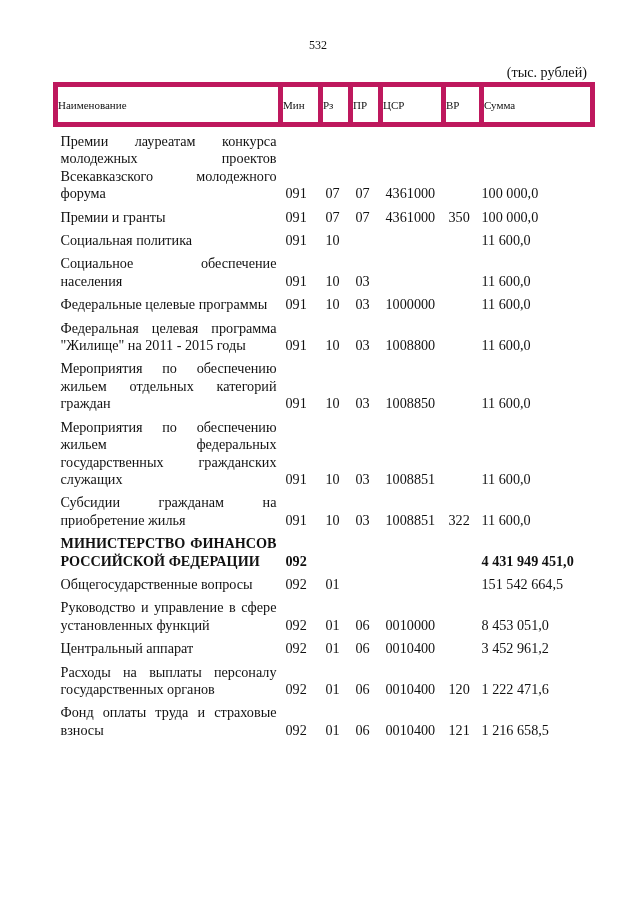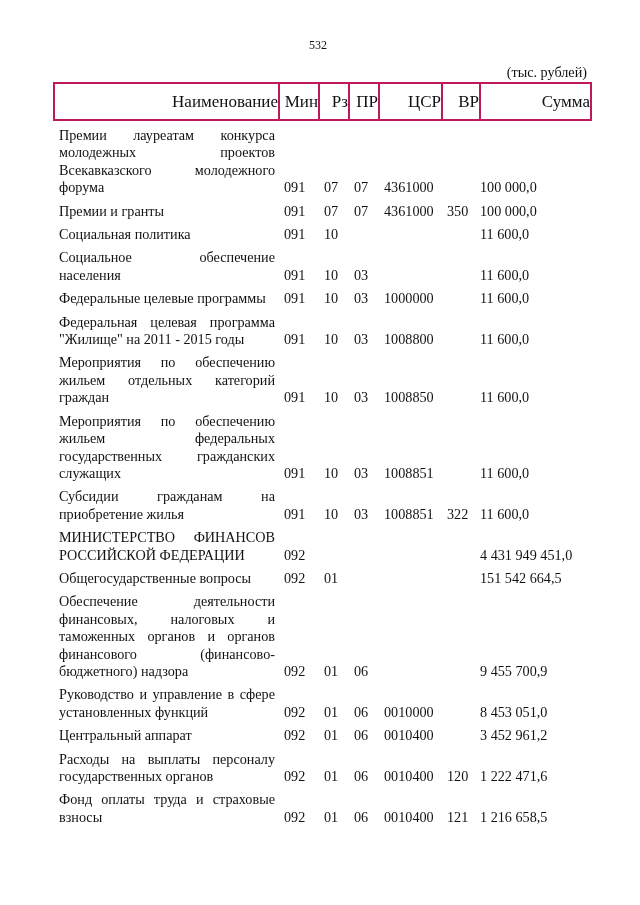--- a/index.html
+++ b/index.html
@@ -19,32 +19,32 @@
     border-collapse: collapse; table-layout: fixed; width: 537px;
   }
   table.budget col.c-name { width: 225px; }
   table.budget col.c-min  { width: 40px; }
   table.budget col.c-rz   { width: 30px; }
   table.budget col.c-pr   { width: 30px; }
   table.budget col.c-csr  { width: 63px; }
   table.budget col.c-vr   { width: 38px; }
   table.budget col.c-sum  { width: 111px; }
   thead th {
-    border: 2px solid #be185d; font-weight: normal; height: 35px;
-    text-align: right; vertical-align: middle; padding: 0; font-size: 17px;
+    border: 5px solid #be185d; font-weight: normal; height: 35px;
+    text-align: left; vertical-align: middle; padding: 0; font-size: 11px;
   }
   tbody td {
     vertical-align: bottom; padding: 0; line-height: 17.4px; font-size: 14.2px;
   }
   tbody tr td { padding-top: 4px; padding-bottom: 2px; }
   tbody tr:first-child td { padding-top: 6px; }
   td.name { text-align: justify; text-align-last: left; padding-left: 5px !important; padding-right: 4px !important; margin-top: 12px; }
   td.code { text-align: left; padding-left: 5px !important; white-space: nowrap; }
   td.sum { text-align: left; padding-right: 2px !important; white-space: nowrap; }
-  tr.bold td { font-weight: normal; }
+  tr.bold td { font-weight: bold; }
 </style>
 </head>
 <body>
 
 <div class="page-number">532</div>
 <div class="units">(тыс. рублей)</div>
 
 <table class="budget">
   <colgroup>
     <col class="c-name">
@@ -160,29 +160,20 @@
       <tr>
         <td class="name">Общегосударственные вопросы</td>
         <td class="code">092</td>
         <td class="code">01</td>
         <td class="code"></td>
         <td class="code"></td>
         <td class="code"></td>
         <td class="sum">151 542 664,5</td>
       </tr>
       <tr>
-        <td class="name">Обеспечение деятельности финансовых, налоговых и таможенных органов и органов финансового (финансово-бюджетного) надзора</td>
-        <td class="code">092</td>
-        <td class="code">01</td>
-        <td class="code">06</td>
-        <td class="code"></td>
-        <td class="code"></td>
-        <td class="sum">9 455 700,9</td>
-      </tr>
-      <tr>
         <td class="name">Руководство и управление в сфере установленных функций</td>
         <td class="code">092</td>
         <td class="code">01</td>
         <td class="code">06</td>
         <td class="code">0010000</td>
         <td class="code"></td>
         <td class="sum">8 453 051,0</td>
       </tr>
       <tr>
         <td class="name">Центральный аппарат</td>

